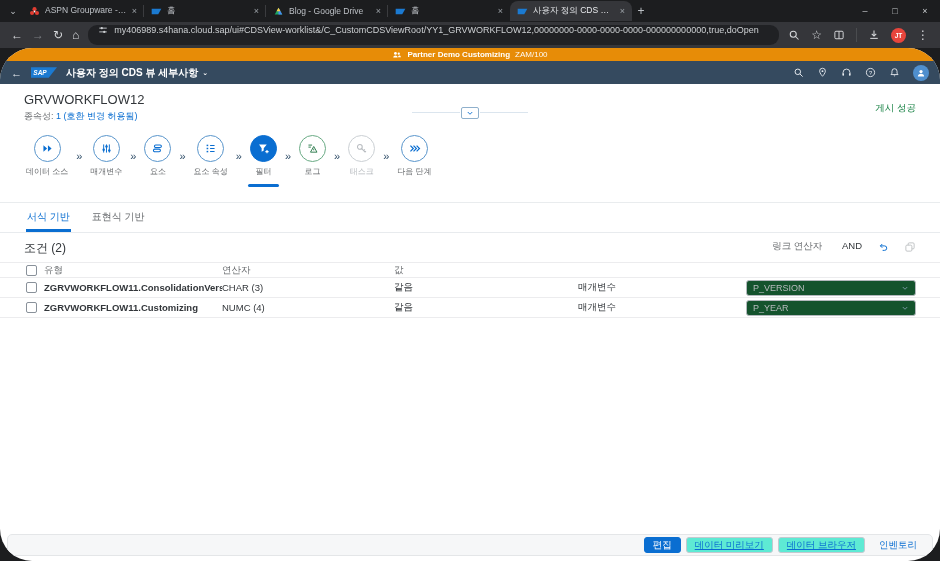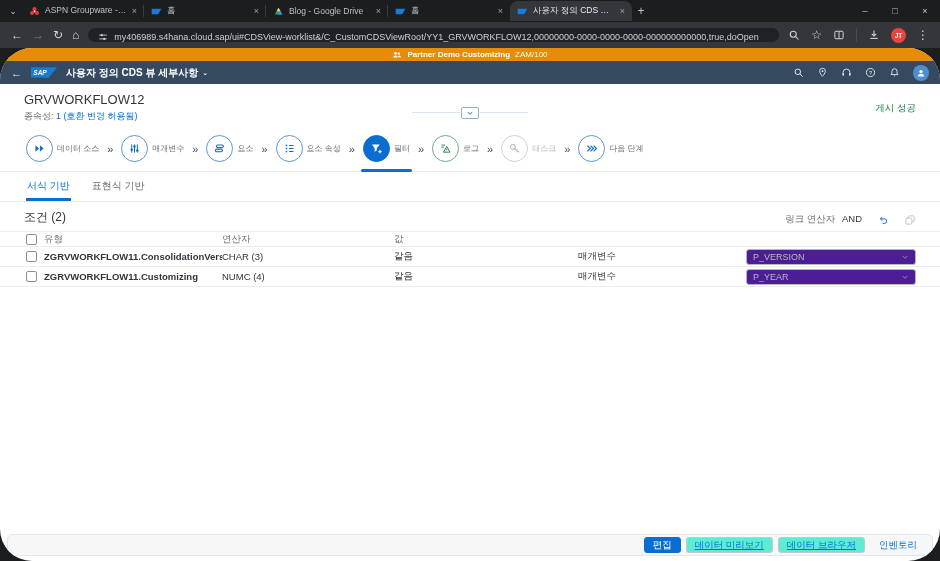--- a/index.html
+++ b/index.html
@@ -19,21 +19,21 @@
   .tab .ttl { flex:1; font-size:8.5px; white-space:nowrap; overflow:hidden; text-overflow:ellipsis; }
   .tab .cls { font-size:9px; color:#9aa0a6; }
   .newtab { width:18px; text-align:center; font-size:12px; color:#bdc1c6; }
   .winctl { margin-left:auto; display:flex; }
   .winctl span { width:30px; height:22px; display:flex; align-items:center; justify-content:center;
                  color:#c6c9cc; font-size:9px; }
 
   .toolbar { height:26px; background:#35363a; display:flex; align-items:center; gap:9px; padding:0 11px; }
   .navic { color:#d5d7da; font-size:12px; line-height:1; }
   .navic.dim { color:#7c7f83; }
-  .urlpill { flex:1; height:14px; background:#202124; border-radius:9px; display:flex; align-items:flex-end;
+  .urlpill { flex:1; height:20px; background:#202124; border-radius:9px; display:flex; align-items:flex-start;
              gap:6px; padding:0 10px; overflow:hidden; }
   .urlpill .url { color:#cdd0d3; font-size:9px; white-space:nowrap; overflow:hidden; text-overflow:ellipsis; }
   .tbright { display:flex; align-items:center; gap:11px; color:#d5d7da; }
   .tbdiv { width:1px; height:14px; background:#4a4c4f; }
   .avjt { width:15px; height:15px; border-radius:50%; background:#e8453c; color:#fff; font-size:6.5px;
           font-weight:bold; display:flex; align-items:center; justify-content:center; }
   svg.ic { display:block; }
 
   
   .page { position:absolute; top:48px; left:0; right:0; bottom:0; background:#fff; overflow:hidden;border-radius:32px; }
@@ -44,67 +44,67 @@
   .banner .sys { opacity:.95; }
 
   .shell { height:23px; background:#354a5f; display:flex; align-items:center; gap:9px; padding:0 11px; color:#fff; }
   .shellback { font-size:11px; color:#e8ecf0; }
   .saplogo { height:13px; }
   .shelltitle { font-size:10px; font-weight:600; display:flex; align-items:center; gap:4px; }
   .shellicons { margin-left:auto; display:flex; align-items:center; gap:13px; color:#e8ecf0; }
   .shellav { width:16px; height:16px; border-radius:50%; background:#4f8fce; display:flex;
              align-items:center; justify-content:center; }
 
-  .pagehead { position:relative; padding:8px 24px 0; border-bottom:1px solid #e9ecee; }
+  .pagehead { position:relative; padding:8px 24px 16px; border-bottom:1px solid #e9ecee; }
   .ptitle { font-size:13px; color:#32363a; }
   .psub { font-size:9px; margin-top:3px; }
   .psub .lbl { color:#6a6d70; }
   .psub .lnk { color:#0a6ed1; }
   .pstatus { position:absolute; right:24px; top:18px; font-size:9.5px; color:#107e3e; }
 
   .collapse { position:absolute; top:23px; left:calc(50% - 9px); width:18px; height:12px;
               border:1px solid #8fb0cc; border-radius:2px; background:#fff; display:flex;
               align-items:center; justify-content:center; color:#0a6ed1; z-index:2; }
   .cline { position:absolute; top:28px; width:48px; height:1px; background:#dbe5ee; }
   .cline.l { left:calc(50% - 58px); } .cline.r { left:calc(50% + 10px); }
 
   .steps { display:flex; align-items:center; gap:5px; margin-top:12px; padding-bottom:9px; }
-  .step { display:flex; align-items:center; gap:4px; position:relative; padding:0 2px; }
+  .step { display:flex; align-items:center; gap:4px; position:relative; padding:0 2px;flex-direction:column; }
   .scircle { width:27px; height:27px; border-radius:50%; border:1px solid; display:flex;
              align-items:center; justify-content:center; }
   .step.st-default .scircle { border-color:#5a96cc; color:#0a6ed1; background:#fff; }
   .step.st-active  .scircle { border-color:#0a6ed1; background:#0a6ed1; color:#fff; }
   .step.st-success .scircle { border-color:#6aab85; color:#2f7d4f; background:#fff; }
   .step.st-disabled .scircle { border-color:#cbd0d4; color:#b8bcc0; background:#fff; }
   .slabel { font-size:8px; color:#6a6d70; }
   .step.st-disabled .slabel { color:#b8bcc0; }
   .step.st-active::after { content:""; position:absolute; left:0; right:0; bottom:-10px; height:3px;
                            background:#0a6ed1; border-radius:2px; }
   .ssep { color:#2f4d68; font-size:11px; margin:0 1px; }
 
   .icontabs { display:flex; gap:20px; padding:0 26px; border-bottom:1px solid #e8ebee; }
   .itab { font-size:10px; padding:7px 1px 5px; border-bottom:3px solid transparent; color:#6a6d70; }
   .itab.active { color:#0a6ed1; border-bottom-color:#0a6ed1; }
 
-  .sectionrow { display:flex; align-items:flex-end; padding:7px 24px 5px; }
+  .sectionrow { display:flex; align-items:flex-start; padding:7px 24px 5px; }
   .sectitle { font-size:12px; color:#32363a; }
   .secright { margin-left:auto; display:flex; align-items:center; gap:15px; }
   .linkop { font-size:9.5px; color:#6a6d70; }
-  .linkop b { color:#32363a; font-weight:normal; margin-left:4px; }
+  .linkop b { color:#32363a; font-weight:normal; margin-left:17px; }
   .acticon { color:#0a6ed1; } .acticon.dis { color:#bcbfc2; }
 
   .trow { display:grid; grid-template-columns:18px 178px 172px 184px 168px 1fr;
           align-items:center; padding:0 24px 0 26px; border-bottom:1px solid #ececee; }
   .trow.hdr { height:16px; border-top:1px solid #ececee; }
   .trow.hdr .hc { font-size:9.5px; color:#6a6d70; }
   .trow.data { height:20px; }
   .cb { width:11px; height:11px; border:1px solid #89919a; border-radius:2px; background:#fff; }
   .cfield { font-size:9.5px; font-weight:bold; color:#32363a; white-space:nowrap; overflow:hidden; }
   .ccell { font-size:9.5px; color:#32363a; }
-  .selectbox { height:16px; border:1px solid #b3b8bd; border-radius:3px; background:#4c1d95;
+  .selectbox { height:16px; border:1px solid #b3b8bd; border-radius:3px; background:#14532d;
                display:flex; align-items:center; justify-content:space-between; padding:0 6px;
                color:#b7babd; font-size:9px; }
   .selectbox .chv { color:#8fa6ba; }
 
   .footerbar { position:absolute; left:7px; right:7px; bottom:5px; height:22px; background:#f6f7f8;
                border:1px solid #e4e6e8; border-radius:5px; display:flex; align-items:center;
                justify-content:flex-end; gap:5px; padding:0 6px; }
   .btn { height:16px; display:flex; align-items:center; padding:0 8px; border-radius:3px; font-size:9.5px; }
   .btn.primary { background:#0a6ed1; border:1px solid #0a6ed1; color:#fff; }
   .btn.outline { background:#5eead4; border:1px solid #c3c9cf; color:#0a6ed1;text-decoration:underline; }

